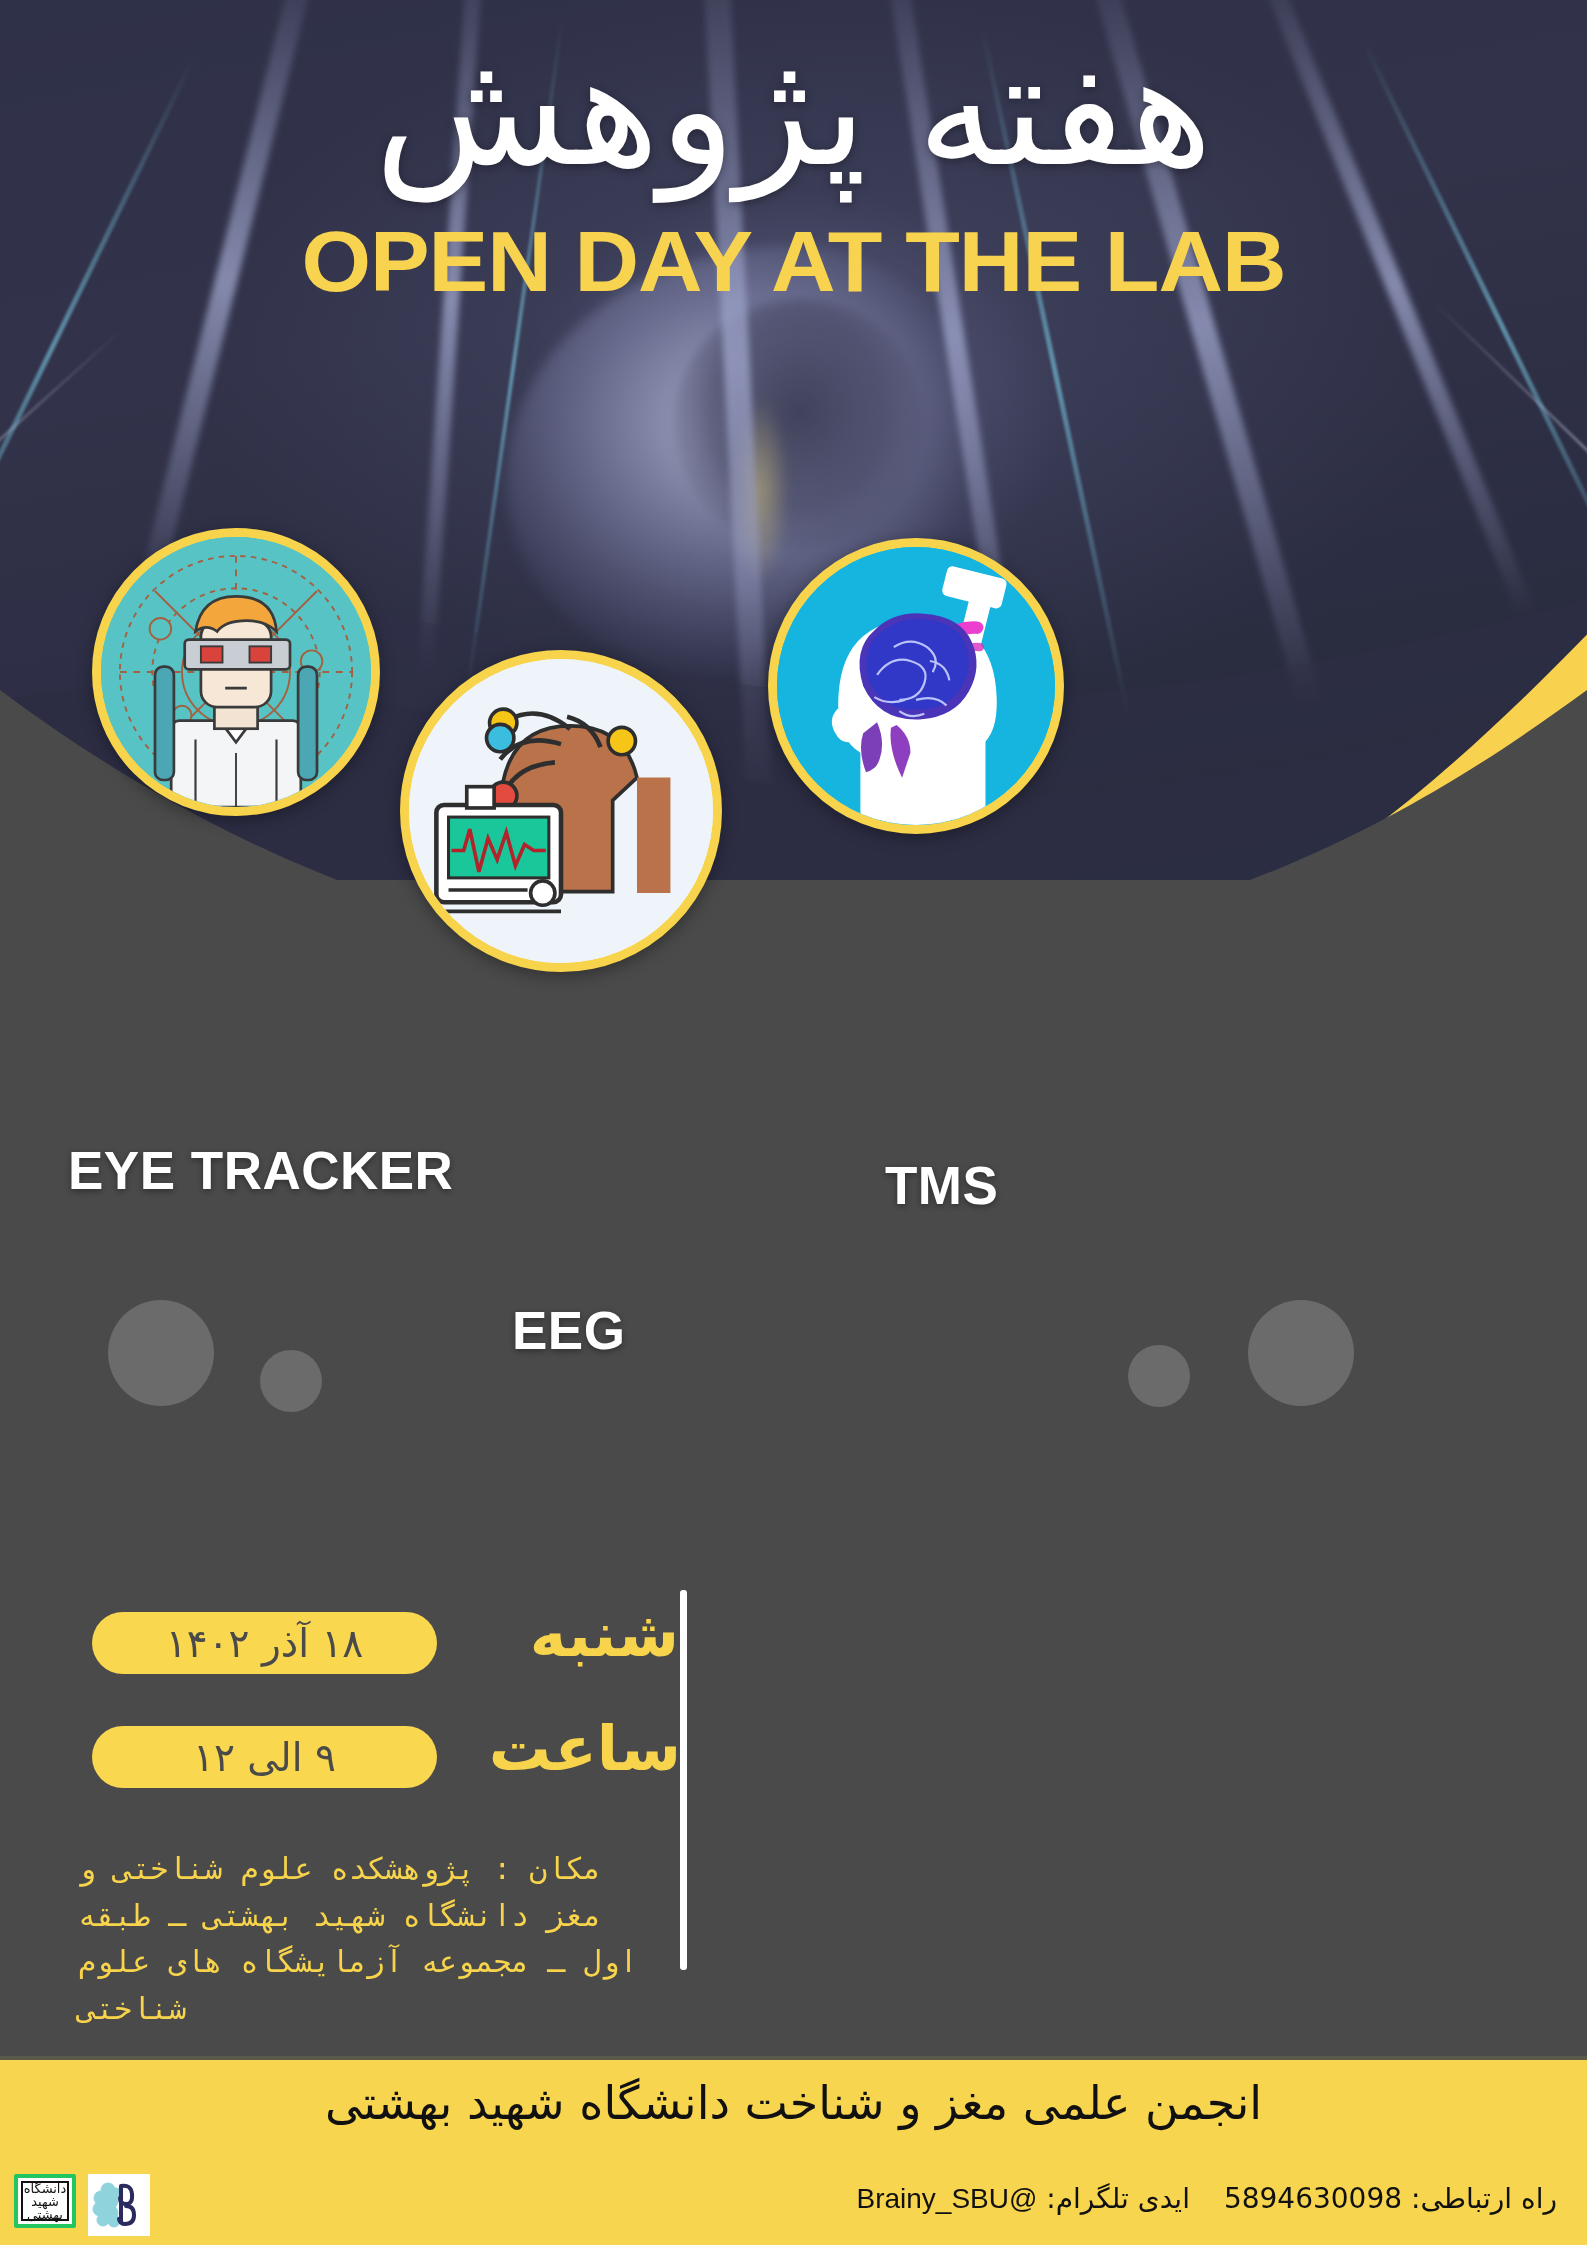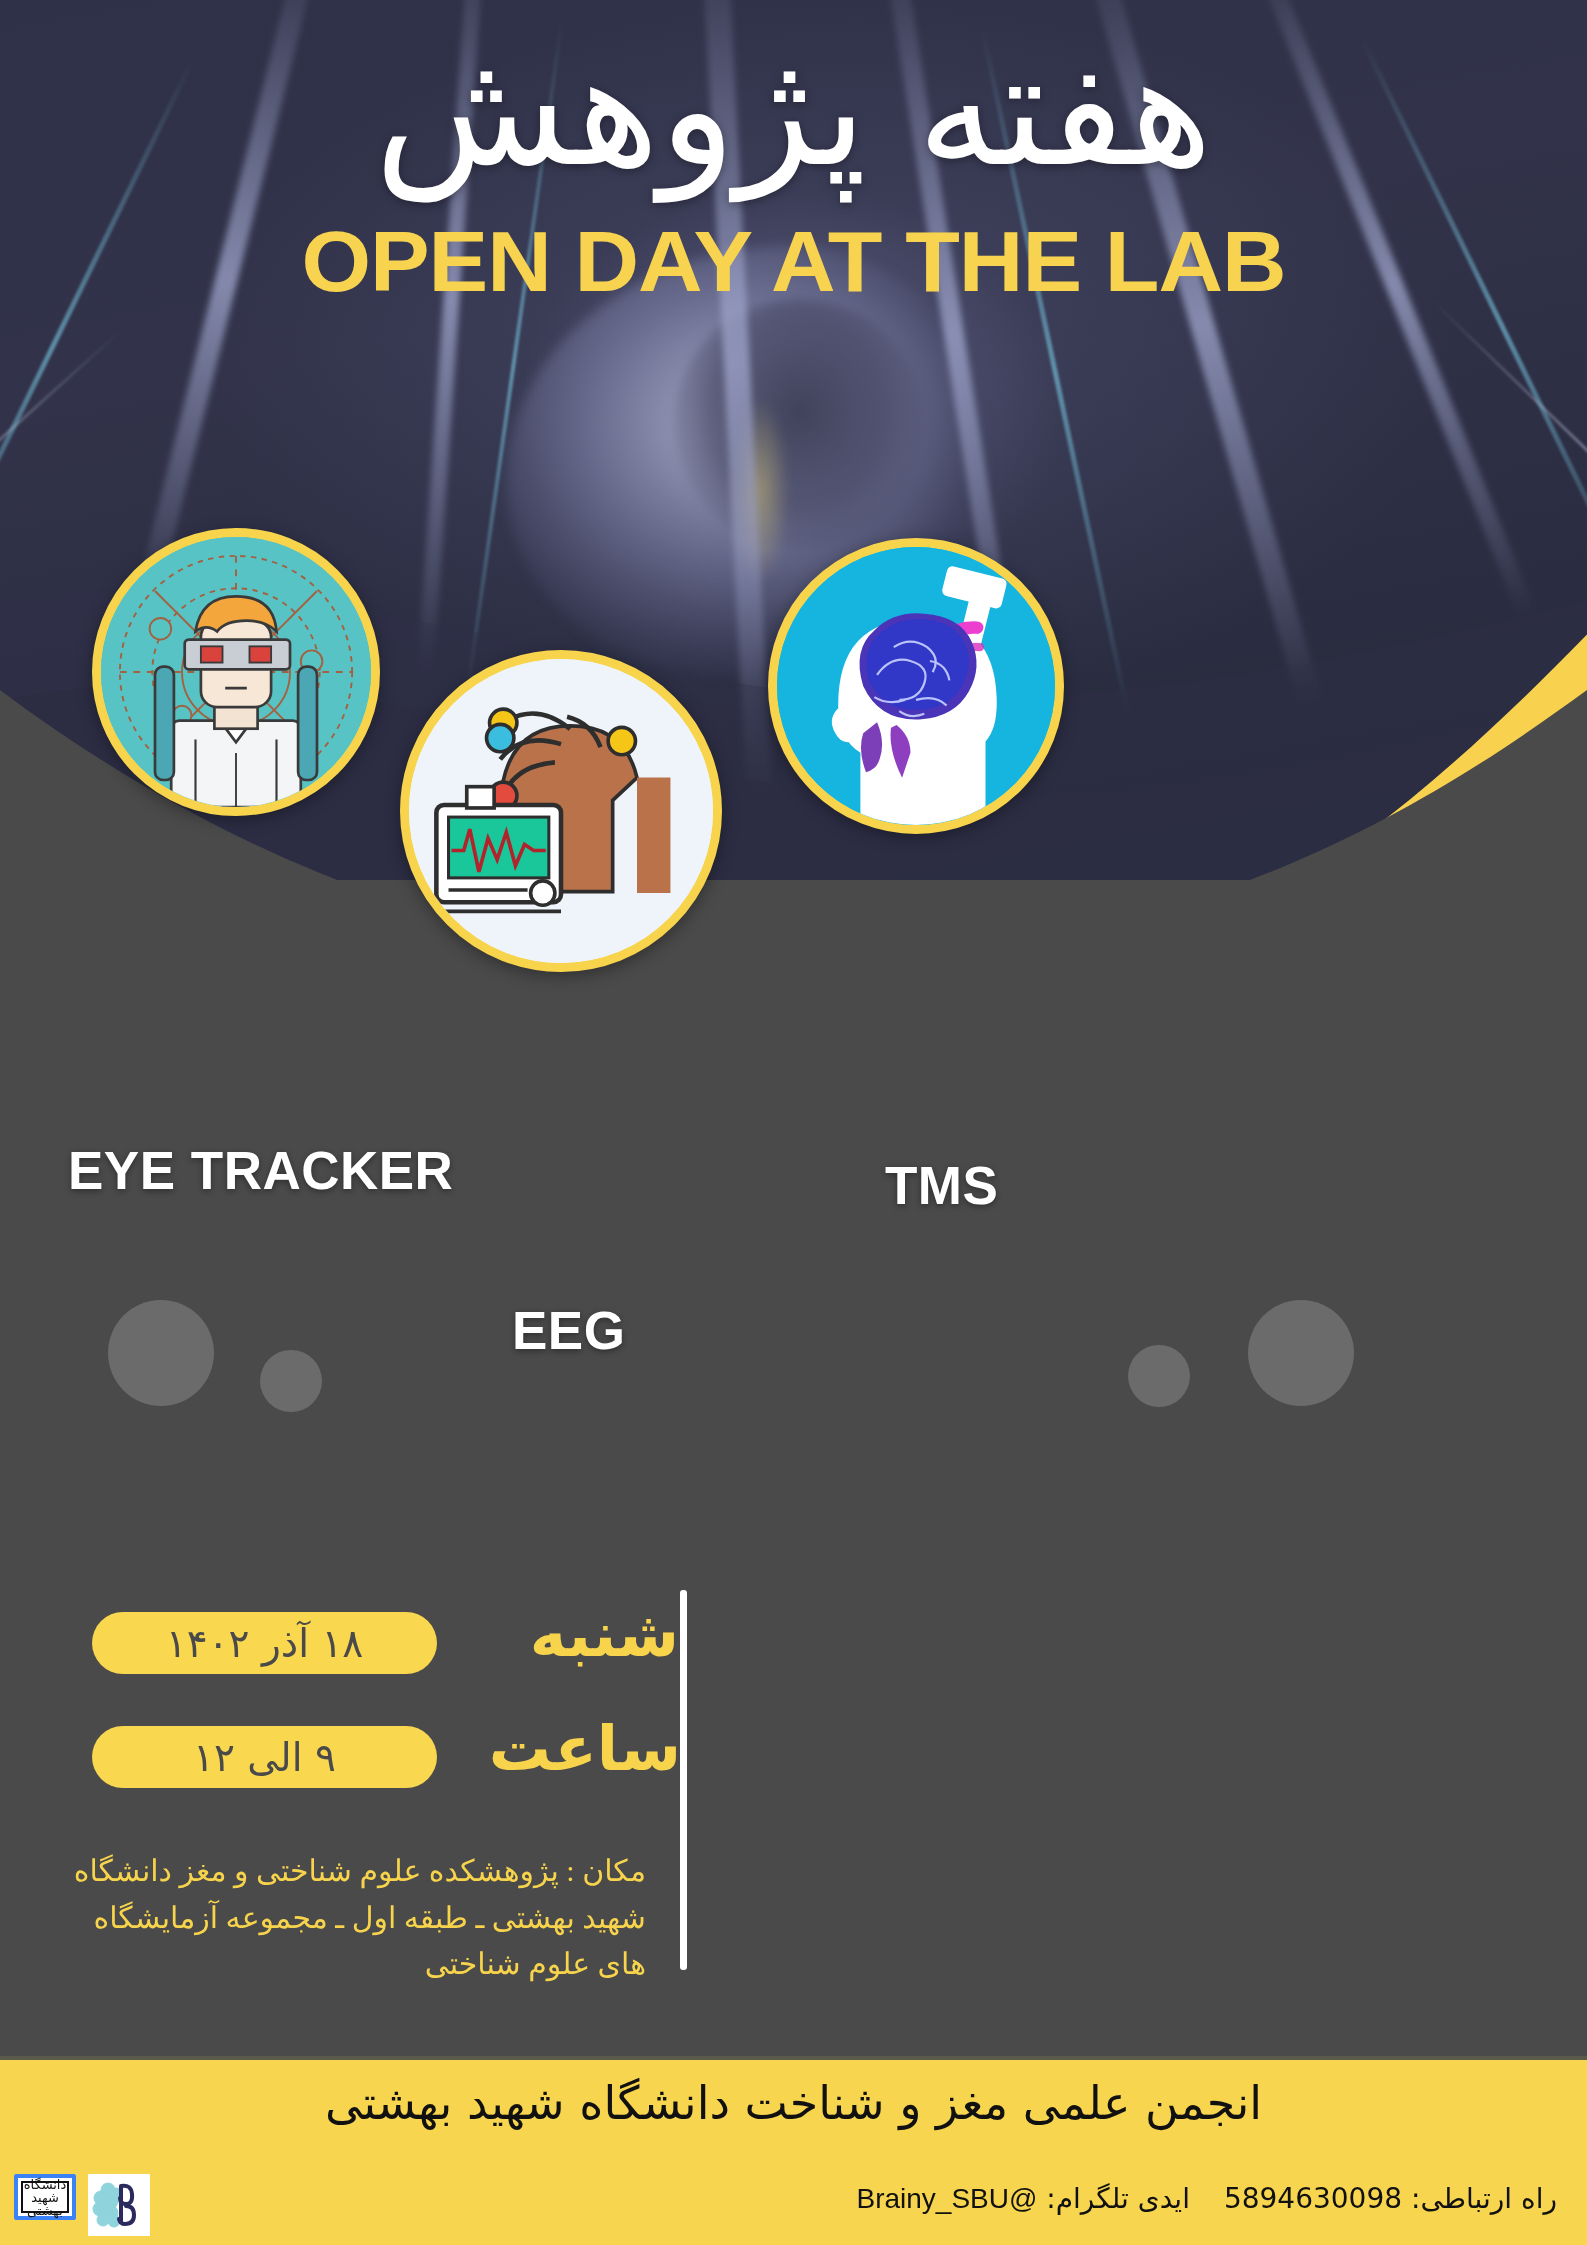--- a/index.html
+++ b/index.html
@@ -109,23 +109,23 @@
     font-family:"DejaVu Sans", sans-serif;
     font-size:62px; direction:rtl; text-align:right; font-weight:700;margin-left:19px;
   }
   .pill {
     position:absolute; background:#f9d74f; color:#4a4a4a;
     border-radius:44px; text-align:center; direction:rtl;
     font-family:"DejaVu Sans", sans-serif; font-weight:400;
     display:flex; align-items:center; justify-content:center;
   }
   .place {
-    position:absolute; left:56px; top:1848px; width:590px;
-    color:#f7d44c; direction:rtl; text-align:right;
-    font-family:Liberation Serif, serif;
+    position:absolute; left:78px; top:1848px; width:590px;
+    color:#f7d44c; direction:rtl; text-align:left;
+    font-family:Liberation Mono, monospace;
     font-size:30px; line-height:1.55;
   }
 
   .body-txt {
     position:absolute; right:60px; top:1550px; width:800px;
     color:#ffffff; direction:rtl; text-align:justify;
     font-family:"DejaVu Serif", serif;
     font-size:30px; line-height:1.68;
   }
   .body-txt p + p { margin-top:6px; }
@@ -144,21 +144,21 @@
   }
   .contact {
     position:absolute; right:30px; top:2182px;
     direction:rtl; color:#111;
     font-family:"DejaVu Sans", sans-serif; font-size:28px;
     display:flex; align-items:center; gap:34px;
   }
   .contact .tg { font-family:"Liberation Sans", sans-serif; }
 
   .logo { position:absolute; background:#fff; border-radius:2px; }
-  .logo-sbu { left:14px; top:2174px; width:62px; height:46px; border:4px solid #3b82f6; }
+  .logo-sbu { left:14px; top:2174px; width:62px; height:54px; border:4px solid #22c55e; }
   .logo-brain { left:88px; top:2174px; width:62px; height:62px; }
 
   
   .sbu-in { position:absolute; inset:3px; border:2px solid #111; display:flex; align-items:center; justify-content:center;
             font-family:"DejaVu Sans", sans-serif; font-size:13px; color:#111; direction:rtl; line-height:1; text-align:center; }
 </style>
 </head>
 <body>
 
 <div id="poster">

